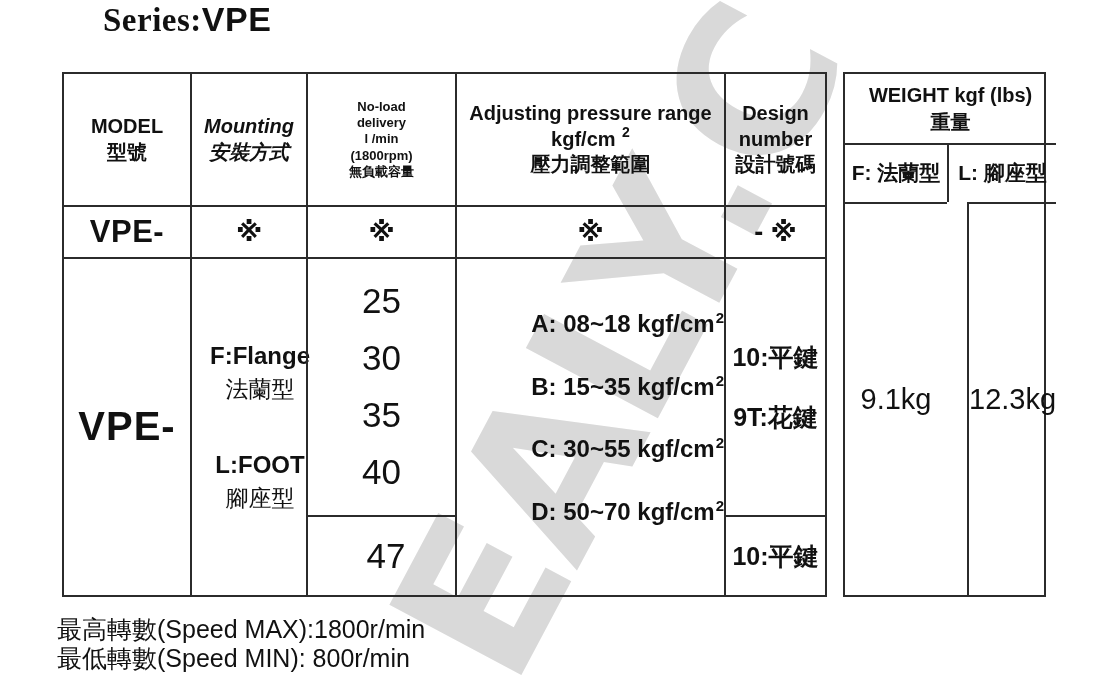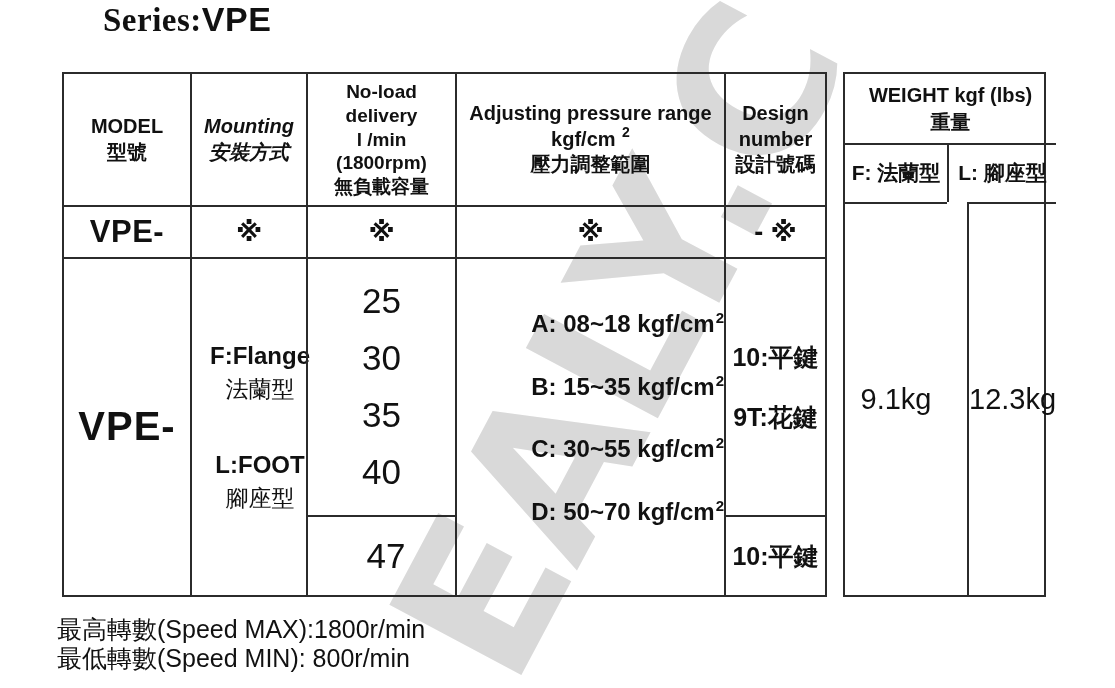--- a/index.html
+++ b/index.html
@@ -48,21 +48,21 @@
   }
   .cell{
     border-left:2px solid var(--bd);border-top:2px solid var(--bd);
     box-sizing:border-box;display:flex;flex-direction:column;
     align-items:center;justify-content:center;text-align:center;
     line-height:1.28;background:transparent;
   }
   .no-bl{border-left:none;}
   .no-bt{border-top:none;}
   .hdr{font-weight:700;font-size:20px;}
-  .hdr-sm{font-weight:700;font-size:19px;line-height:1.25;}
+  .hdr-sm{font-weight:700;font-size:13px;line-height:1.25;}
   .code{font-weight:700;font-size:27px;}
   .code-model{font-weight:700;font-size:31px;letter-spacing:0.5px;}
   .sup{font-size:14px;position:relative;top:-9px;margin-left:1px;}
   .sup-big{font-size:15px;position:relative;top:-9px;margin-left:1px;}
 
   .b-model{font-weight:700;font-size:40px;letter-spacing:1px;}
   .mount-group{display:flex;flex-direction:column;gap:3px;}
   .mount-wrap{gap:46px;padding-left:22px;}
   .mount-en{font-weight:700;font-size:24px;}
   .mount-zh{font-weight:400;font-size:23px;}

